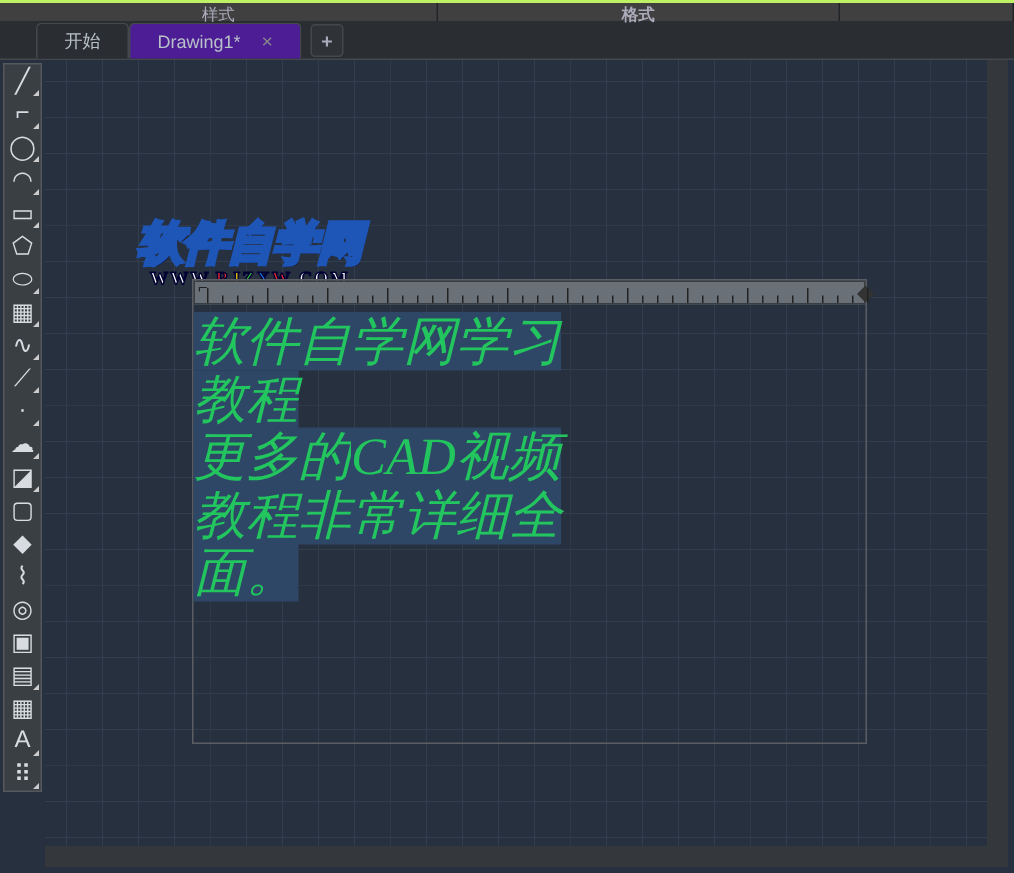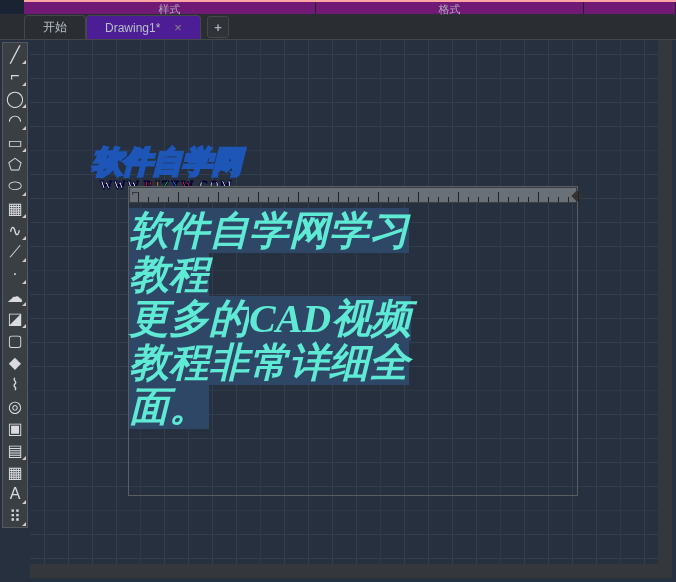--- a/index.html
+++ b/index.html
@@ -6,28 +6,27 @@
 body {
   width: 676px; height: 582px;
   background: #1a2332;
   font-family: "Microsoft YaHei", SimSun, sans-serif;
   color: #c0c0c0;
   overflow: hidden;
   position: relative;
 }
 .menubar {
   height: 14px;
-  background: #701a75;
+  background: #404040;
   display: flex;
-  border-top: 2px solid #fca5a5;
-  margin-left: 24px;
+  border-top: 2px solid #bef264;
 }
 .menu-seg { border-right: 1px solid #202428; position: relative; display:flex; align-items:flex-start; justify-content:center; font-size:11px; color:#aab; }
 .menu-seg.a { width: 292px; }
-.menu-seg.b { width: 268px; }
+.menu-seg.b { width: 268px; font-weight: bold; }
 .menu-seg.c { flex:1; }
 .tabbar {
   height: 26px;
   background: #2a2e33;
   display:flex;
   align-items:flex-end;
   padding-left: 24px;
   border-bottom: 1px solid #44484c;
 }
 .tab {
@@ -123,25 +122,24 @@
   margin-bottom:2px;
 }
 .ruler .tick { position:absolute; top:9px; width:1px; height:5px; background:#222; }
 .ruler .tick.maj { top:4px; height:10px; }
 .ruler .indent { position:absolute; left:2px; top:0; color:#222; font-size:11px; font-weight:bold; line-height:8px; }
 .ruler .diamond { position:absolute; right:-5px; top:4px; width:8px;height:8px; background:#333; transform:rotate(45deg); }
 .textbody {
   min-height:290px;
   padding:4px 0 10px 0;
   font-family: "KaiTi","STKaiti","楷体",serif;
-  font-size:40px;
+  font-size:35px;
   line-height:1.1;
-  color:#5eead4;
+  color:#22c55e;
   font-style:italic;
-  font-weight:bold;
 }
 .textbody .hl {
   background:#2e4766;
   display:inline;
 }
 .textbody .row { display:block; }
 </style>
 </head>
 <body>
 

